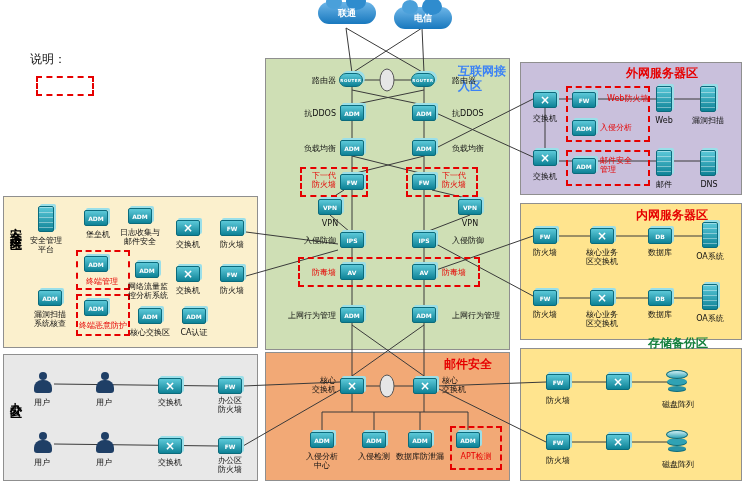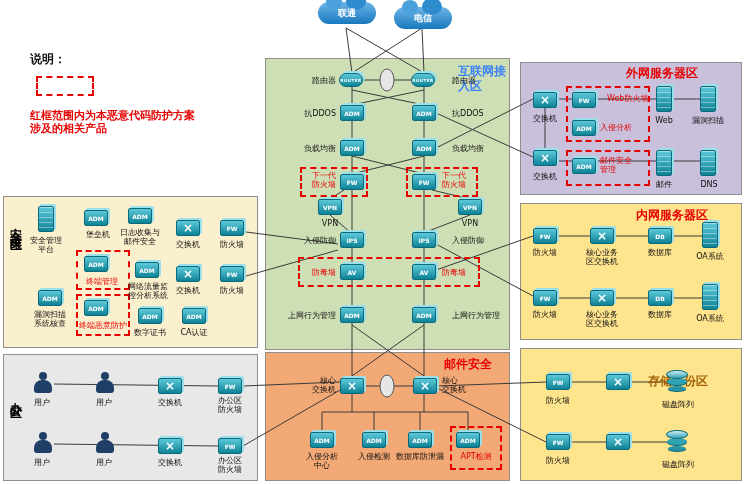--- a/index.html
+++ b/index.html
@@ -106,29 +106,27 @@
     <ellipse cx="387" cy="386" rx="7" ry="11" fill="#e6e6e6" stroke="#555"></ellipse>
   </svg>
 
   <div class="cloud" style="left:318px;top:2px">
     <span>联通</span>
     </div>
   <div class="cloud" style="left:394px;top:7px">
     <span>电信</span>
     </div>
 
-  <div class="lbl ta-l" style="left:30px;top:52px;font-size:12px;font-weight:bold">说明：</div>
+  <div class="lbl ta-l" style="left:30px;top:52px;font-size:12px;font-weight:normal">说明：</div>
   <div class="hl" style="left:36px;top:76px;width:58px;height:20px"></div>
-  <div class="lbl red ta-l" style="left:30px;top:110px;width:190px;font-size:11px;font-weight:bold">红框范围内为本恶意代码防护方案
-涉及的相关产品</div>
 
   <div class="ztitle" style="left:458px;top:64px;width:50px;color:#3b82f6">互联网接入区</div>
   <div class="ztitle red" style="left:626px;top:66px">外网服务器区</div>
   <div class="ztitle red" style="left:636px;top:208px">内网服务器区</div>
-  <div class="ztitle" style="left:648px;top:374px;color:#a16207">存储备份区</div>
+  <div class="ztitle" style="left:648px;top:336px;color:#15803d">存储备份区</div>
   <div class="ztitle vtitle" style="left:8px;top:218px;color:#000">安全运维区</div>
   <div class="ztitle vtitle" style="left:8px;top:392px;color:#000">办公区</div>
   <div class="ztitle red" style="left:444px;top:357px">邮件安全</div>
 
   <div class="dev ic-router" style="left:339px;top:73px"></div>
   <div class="dev ic-router" style="left:411px;top:73px"></div>
   <div class="lbl ta-r" style="left:294px;top:76px;width:42px">路由器</div>
   <div class="lbl ta-l" style="left:452px;top:76px;width:42px">路由器</div>
 
   <div class="dev ic-adm" style="left:340px;top:105px"></div>
@@ -252,21 +250,21 @@
   <div class="dev ic-fw" style="left:220px;top:266px"></div>
   <div class="lbl ta-c" style="left:214px;top:286px;width:36px">防火墙</div>
 
   <div class="dev ic-adm" style="left:38px;top:290px"></div>
   <div class="lbl ta-c" style="left:28px;top:310px;width:44px">漏洞扫描
 系统核查</div>
   <div class="hl" style="left:76px;top:294px;width:54px;height:42px"></div>
   <div class="dev ic-adm" style="left:84px;top:300px"></div>
   <div class="lbl red ta-c" style="left:76px;top:321px;width:54px">终端恶意防护</div>
   <div class="dev ic-adm" style="left:138px;top:308px"></div>
-  <div class="lbl ta-c" style="left:130px;top:328px;width:40px">数字证书</div>
+  <div class="lbl ta-c" style="left:130px;top:328px;width:40px">核心交换区</div>
   <div class="dev ic-adm" style="left:182px;top:308px"></div>
   <div class="lbl ta-c" style="left:174px;top:328px;width:40px">CA认证</div>
 
   <div class="ic-user" style="left:30px;top:372px"></div>
   <div class="ic-user" style="left:92px;top:372px"></div>
   <div class="lbl ta-c" style="left:26px;top:398px;width:32px">用户</div>
   <div class="lbl ta-c" style="left:88px;top:398px;width:32px">用户</div>
   <div class="dev ic-switch" style="left:158px;top:378px"></div>
   <div class="lbl ta-c" style="left:152px;top:398px;width:36px">交换机</div>
   <div class="dev ic-fw" style="left:218px;top:378px"></div>

